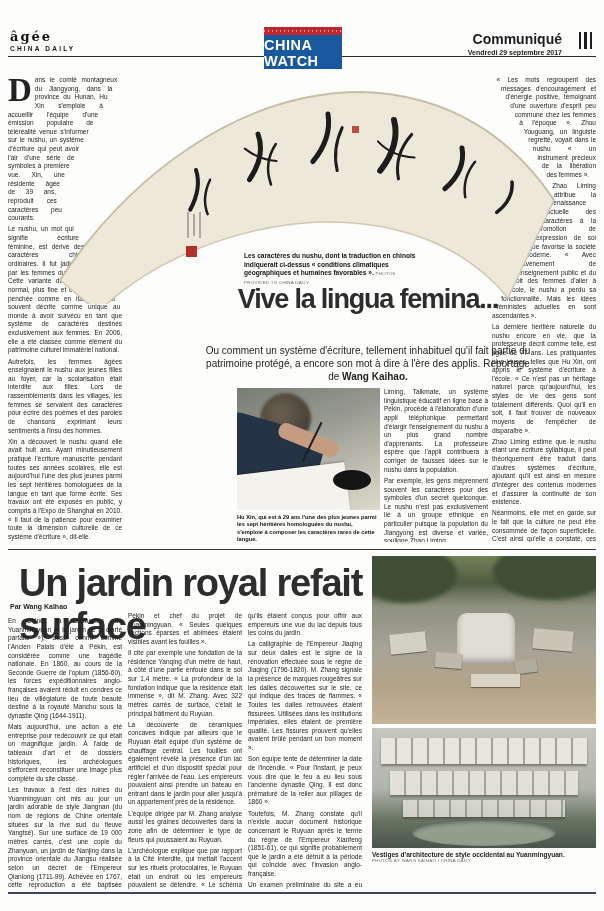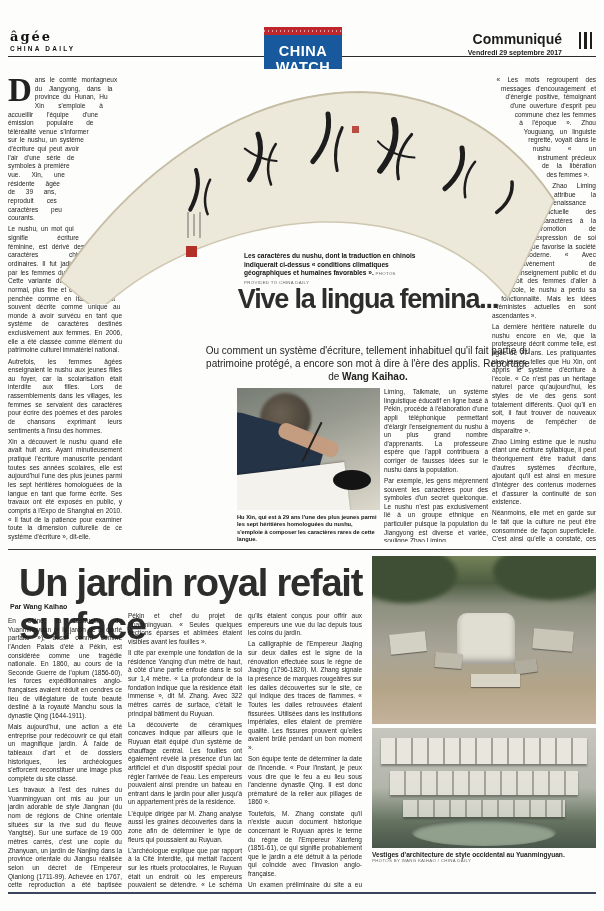--- a/index.html
+++ b/index.html
@@ -9,22 +9,22 @@
 
   
   .mast-left{left:10px;top:29px;}
   .mast-cn{font-family:"DejaVu Serif",serif;font-weight:bold;font-size:13px;letter-spacing:2px;color:#141414;}
   .mast-en{font-size:6.5px;font-weight:bold;letter-spacing:2.2px;margin-top:1px;color:#141414;}
   .hrule{left:8px;right:8px;top:56px;height:1px;background:#2b2b2b;}
   .logo{left:264px;top:27px;width:78px;z-index:3;}
   .logo-red{height:8px;background:#c0272d;
             background-image:repeating-linear-gradient(90deg,rgba(255,255,255,.55) 0 1px,rgba(255,255,255,0) 1px 4px);
             background-size:100% 2px;background-position:center;background-repeat:no-repeat;}
-  .logo-blue{height:34px;background:#17599c;color:#fff;text-align:center;font-weight:bold;
-             font-size:14.5px;line-height:16px;letter-spacing:.5px;padding-top:8px;box-sizing:border-box;}
+  .logo-blue{height:34px;background:#17599c;color:#fff;text-align:left;font-weight:bold;
+             font-size:14.5px;line-height:16px;letter-spacing:.5px;padding-top:2px;box-sizing:border-box;}
   .head-right{right:42px;top:31px;text-align:right;line-height:1.25;}
   .head-section{font-size:14px;font-weight:bold;}
   .head-date{font-size:7px;font-weight:bold;color:#222;}
   .page-marker{right:12px;top:32px;display:flex;gap:3px;}
   .page-marker i{display:block;width:2.5px;height:17px;background:#1d1d1d;}
 
   
   .col{font-size:6.5px;line-height:1.33;text-align:justify;overflow:hidden;}
   .col p{margin:0 0 2.5px;}
   .dropcap{float:left;font-size:33px;line-height:26px;font-weight:700;padding:1px 3px 0 0;

